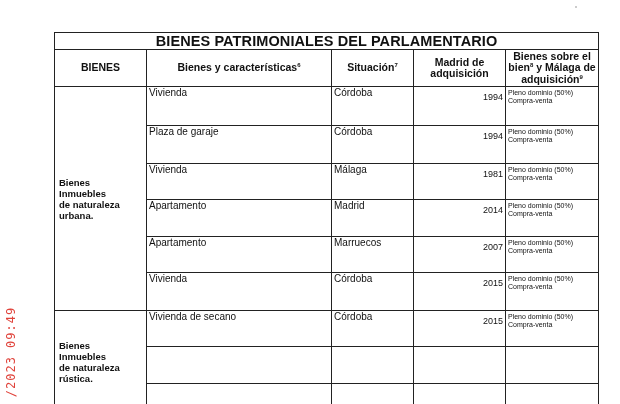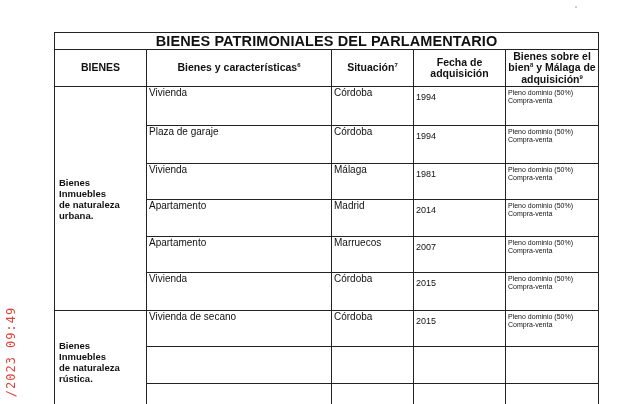--- a/index.html
+++ b/index.html
@@ -23,21 +23,21 @@
   .hdr {
     height: 36px; text-align: center; font-weight: bold; font-size: 10.5px;
     line-height: 11.5px; vertical-align: middle !important;
   }
   .hdr sup { font-size: 6px; vertical-align: super; line-height: 0; }
   .group-label {
     font-weight: bold; font-size: 9.5px; line-height: 11px;
     vertical-align: middle !important; padding-left: 4px !important;
   }
   .cell { font-size: 10px; line-height: 9.5px; padding: 1px 2px 0 2px !important; }
-  .cell.year { text-align: left; font-size: 9px; padding-top: 6px !important; }
+  .cell.year { text-align: right; font-size: 9px; padding-top: 6px !important; }
   .cell.right { font-size: 7px; line-height: 8px; padding-top: 2px !important; }
   .stamp {
     position: absolute; left: 3px; top: 300px; width: 16px; height: 104px;
   }
   .stamp span {
     position: absolute; left: 50%; top: 50%;
     transform: translate(-50%, -50%) rotate(-90deg);
     white-space: nowrap; color: #e0433b; font-family: "DejaVu Sans Mono", monospace;
     font-size: 12px; letter-spacing: 1px;
   }
@@ -60,21 +60,21 @@
       <col style="width:93px">
     </colgroup>
     <thead>
       <tr>
         <th colspan="5" class="title-cell">BIENES PATRIMONIALES DEL PARLAMENTARIO</th>
       </tr>
       <tr>
         <th class="hdr"><span>BIENES</span></th>
         <th class="hdr"><span>Bienes y características</span><sup>6</sup></th>
         <th class="hdr"><span>Situación</span><sup>7</sup></th>
-        <th class="hdr" style="padding:0 6px;"><span>Fecha de adquisición</span></th>
+        <th class="hdr" style="padding:0 6px;"><span>Madrid de adquisición</span></th>
         <th class="hdr"><span>Bienes sobre el bien</span><sup>8</sup><span> y Málaga de adquisición</span><sup>9</sup></th>
       </tr>
     </thead>
     <tbody id="tbody">
         <tr style="height: 39px;">
           <td class="group-label" rowspan="6">
             <div>Bienes</div>
             <div>Inmuebles</div>
             <div>de naturaleza</div>
             <div>urbana.</div>

